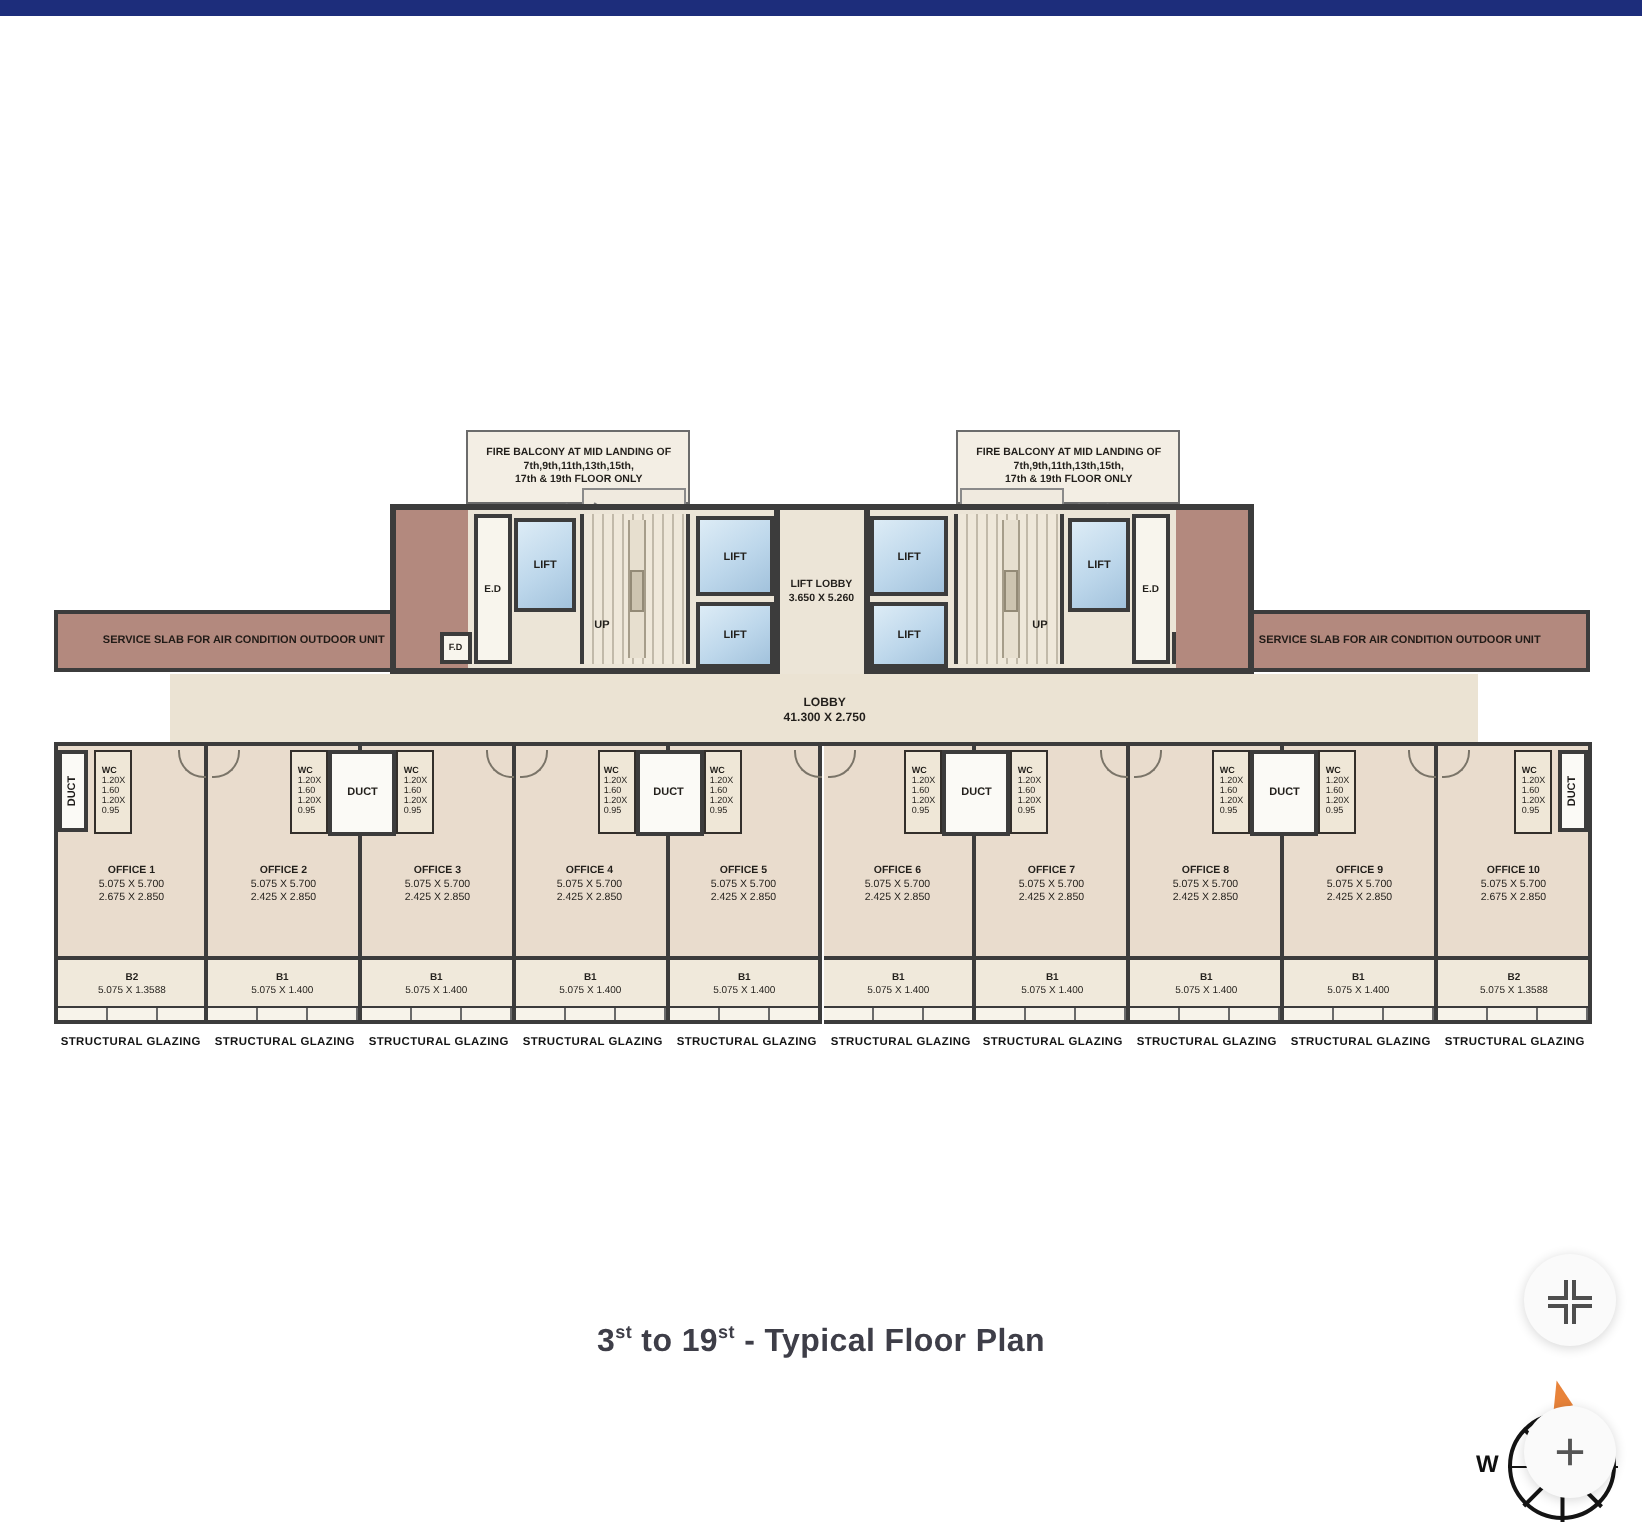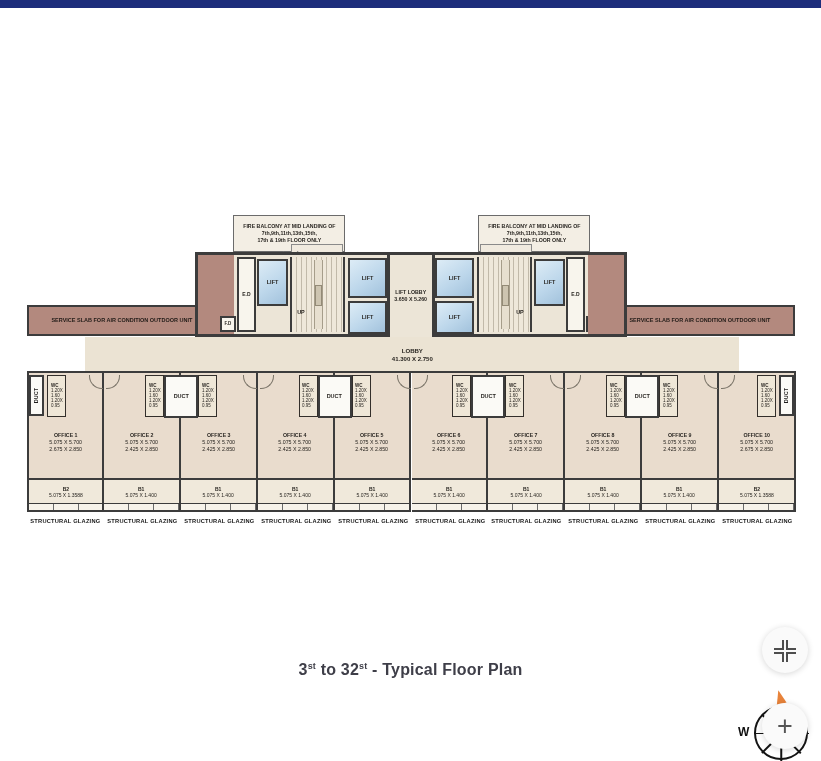--- a/index.html
+++ b/index.html
@@ -539,21 +539,21 @@
       <div class="glaz-label tinywrap" style="left: 615.2px; width: 76.9px;">
         <div class="tiny">STRUCTURAL GLAZING</div>
       </div>
       <div class="glaz-label tinywrap" style="left: 692.1px; width: 76.9px;">
         <div class="tiny">STRUCTURAL GLAZING</div>
       </div>
     </div>
 </div>
 
 <div id="caption" class="abs">
-  <span>3</span><sup>st</sup><span> to 32</span><sup>st</sup><span> - Typical Floor Plan</span>
+  <span>3</span><sup>st</sup><span> to 19</span><sup>st</sup><span> - Typical Floor Plan</span>
 </div>
 
 <div id="compass" class="abs">
   <div class="c-ring"></div>
   <div class="c-spoke" style="transform:rotate(0deg);"></div>
   <div class="c-spoke" style="transform:rotate(45deg);"></div>
   <div class="c-spoke" style="transform:rotate(90deg);"></div>
   <div class="c-spoke" style="transform:rotate(135deg);"></div>
   <div class="c-needle"></div>
   <div class="c-w">W</div>

